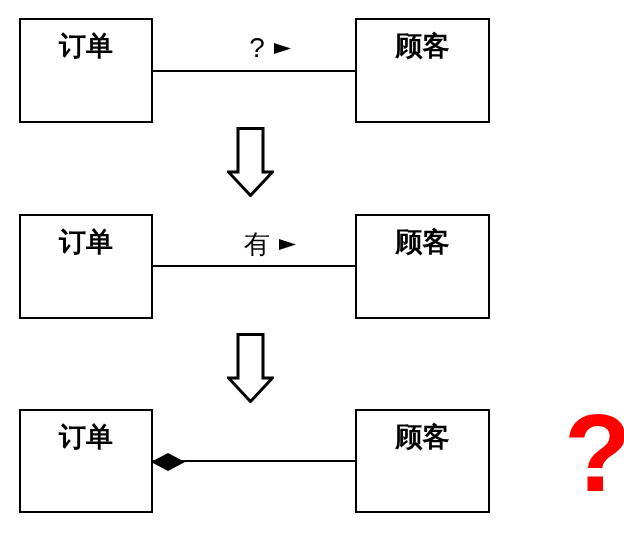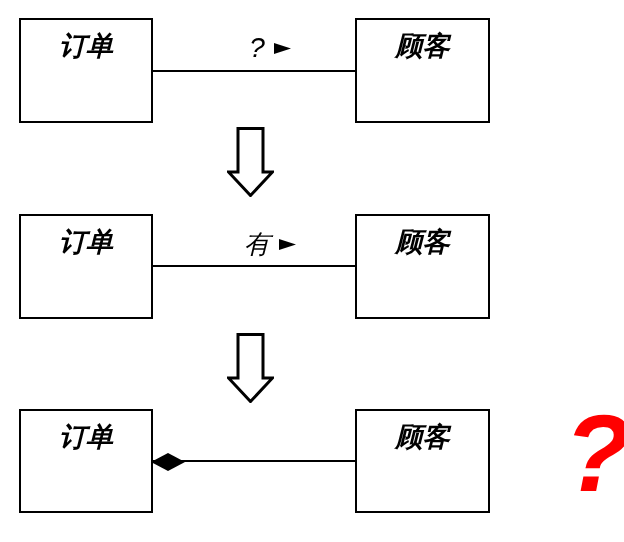--- a/index.html
+++ b/index.html
@@ -7,21 +7,20 @@
     padding: 0;
     background: #ffffff;
     font-family: "Liberation Sans", "DejaVu Sans", sans-serif;
   }
   .canvas {
     position: relative;
     width: 624px;
     height: 542px;
     background: #ffffff;
     overflow: hidden;
-    font-style: italic;
   }
   .box {
     position: absolute;
     box-sizing: border-box;
     border: 2px solid #000000;
     background: #ffffff;
     text-align: center;
     font-weight: bold;
     font-size: 27px;
     color: #000000;

